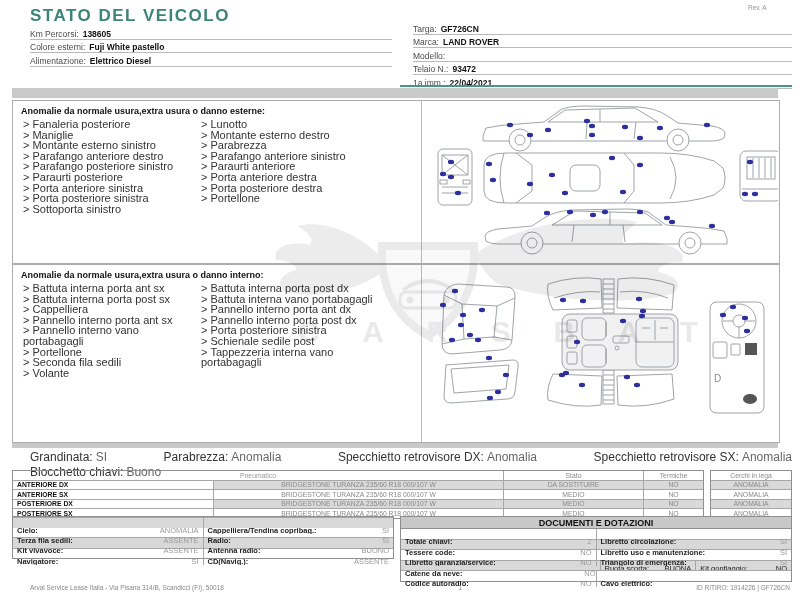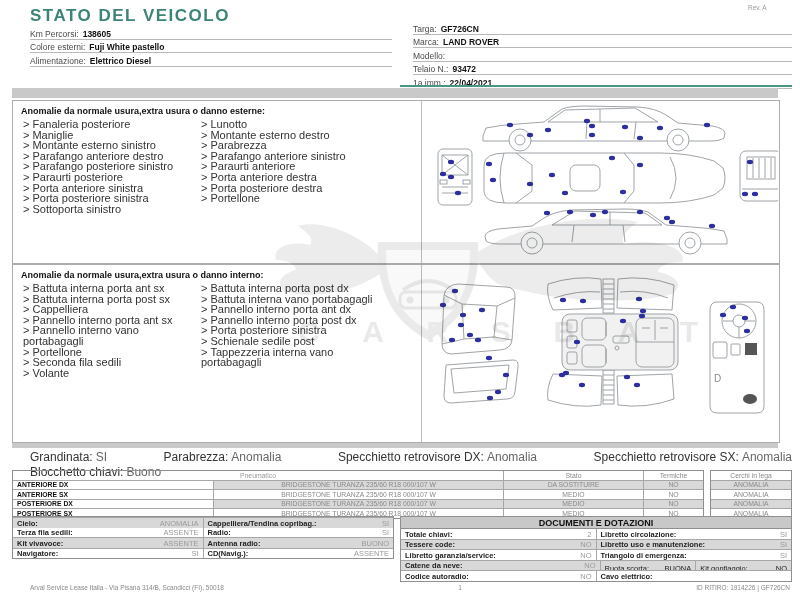--- a/index.html
+++ b/index.html
@@ -31,21 +31,21 @@
   .tspec{width:290px;color:#8a8a8a}
   .tstato{width:140px;color:#8a8a8a}
   .tterm{width:60px;color:#8a8a8a}
   .tcer{width:100%;color:#8a8a8a}
   
   .btable{position:absolute;border:1px solid #8f8f8f;font-size:7.5px}
   .btitle{height:11px;background:#c8c8c8;border-bottom:1px solid #8f8f8f;display:flex;align-items:center;justify-content:center;font-weight:bold;font-size:9px;color:#111}
   .brow{display:flex;height:9.5px;border-top:1px solid #a7a7a7}
   .brow:nth-child(2){border-top:none}
   .brow.alt{background:#d8d8d8}
-  .pcell{flex:1;display:flex;justify-content:space-between;align-items:flex-end;padding:0 4px;border-left:1px solid #a7a7a7;overflow:hidden;white-space:nowrap}
+  .pcell{flex:1;display:flex;justify-content:space-between;align-items:flex-start;padding:8px 4px;border-left:1px solid #a7a7a7;overflow:hidden;white-space:nowrap}
   .pcell:first-child{border-left:none}
   .pcell .plbl{font-weight:bold;color:#222}
   .pcell .pval{color:#9a9a9a}
   .splitcell{flex:1;display:flex;border-left:1px solid #a7a7a7;overflow:hidden}
   .splitcell .sub{flex:1;display:flex;justify-content:space-between;align-items:center;padding:8px 4px;overflow:hidden;white-space:nowrap}
   .splitcell .sub+.sub{border-left:1px solid #a7a7a7}
   .footer{display:flex;justify-content:space-between;font-size:6.5px;color:#888}
   .wmark{mix-blend-mode:multiply;opacity:.55;pointer-events:none;z-index:5}
   svg{display:block}
 </style>

